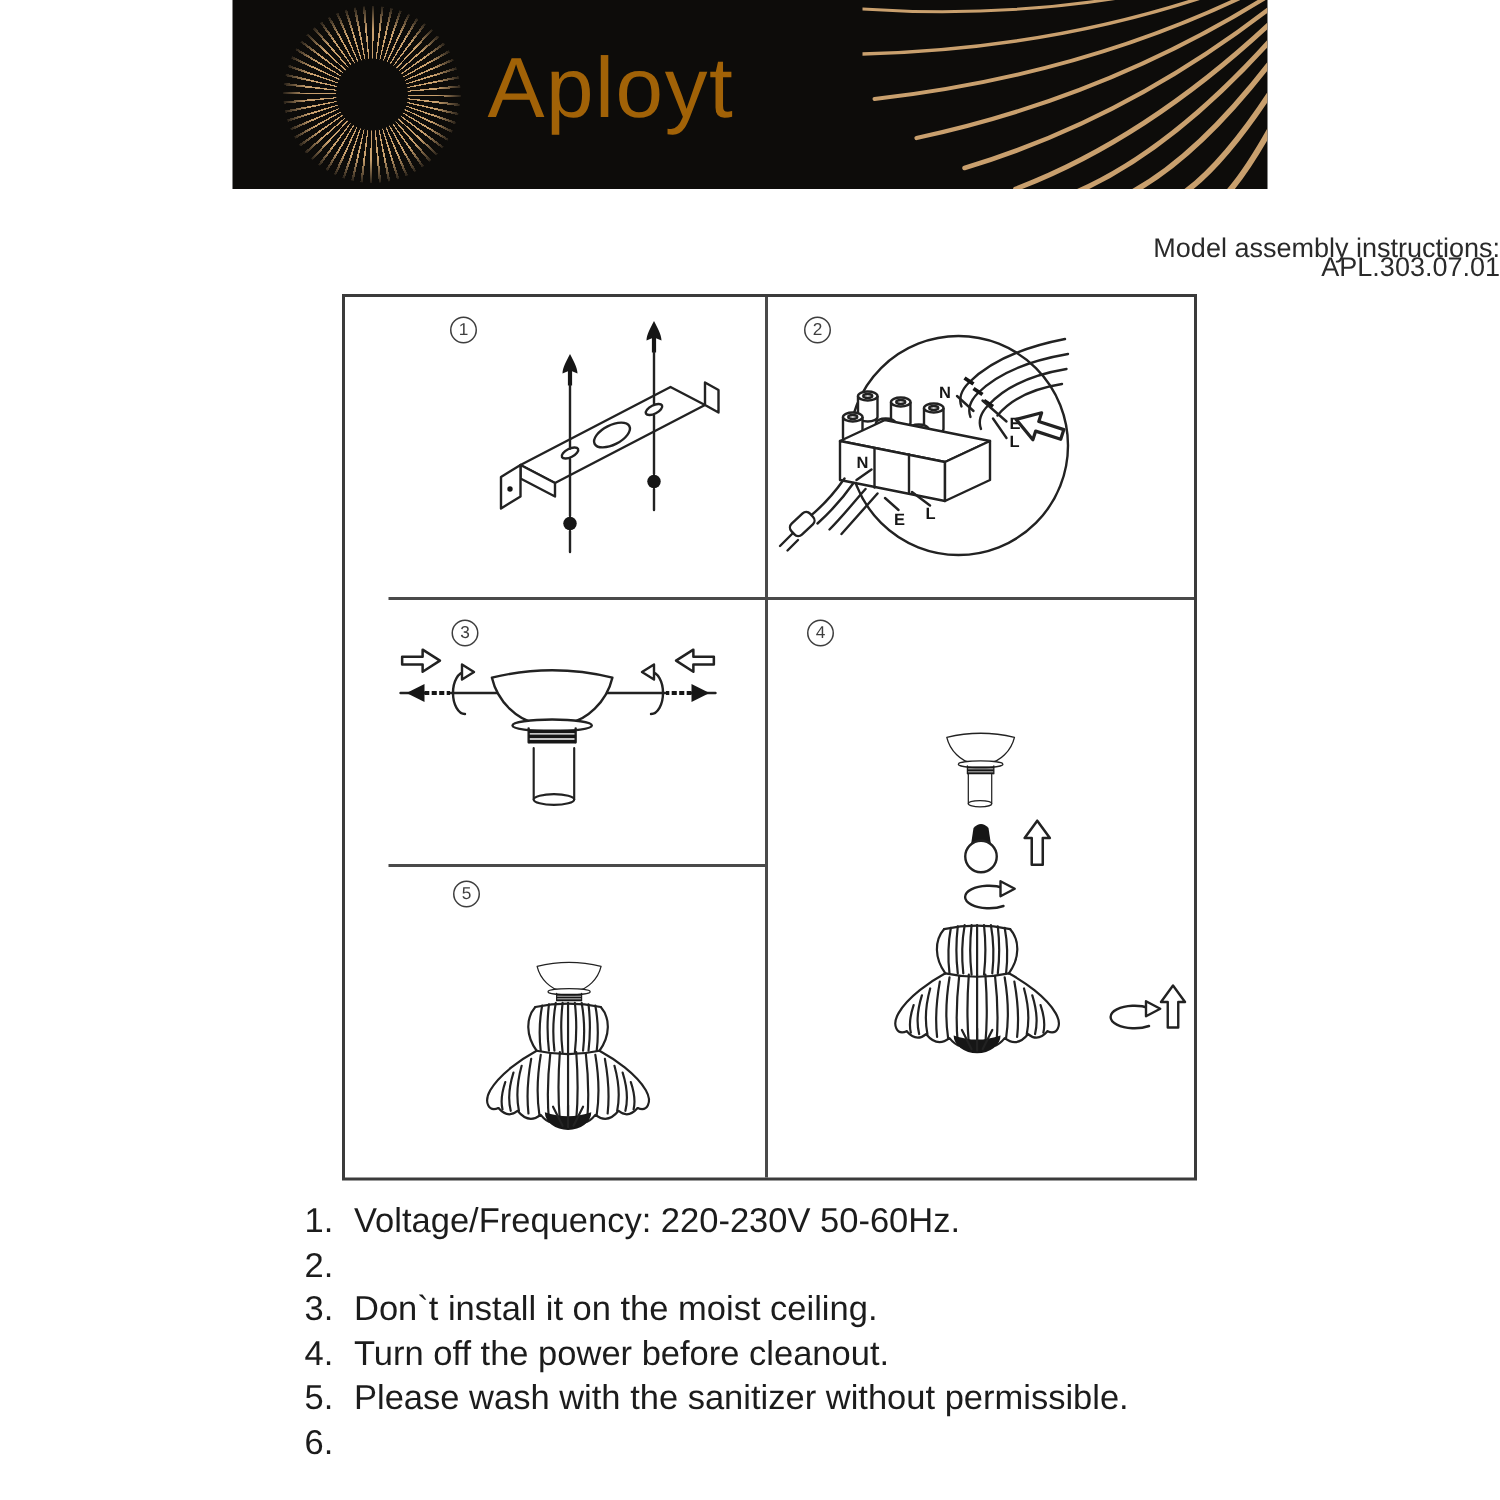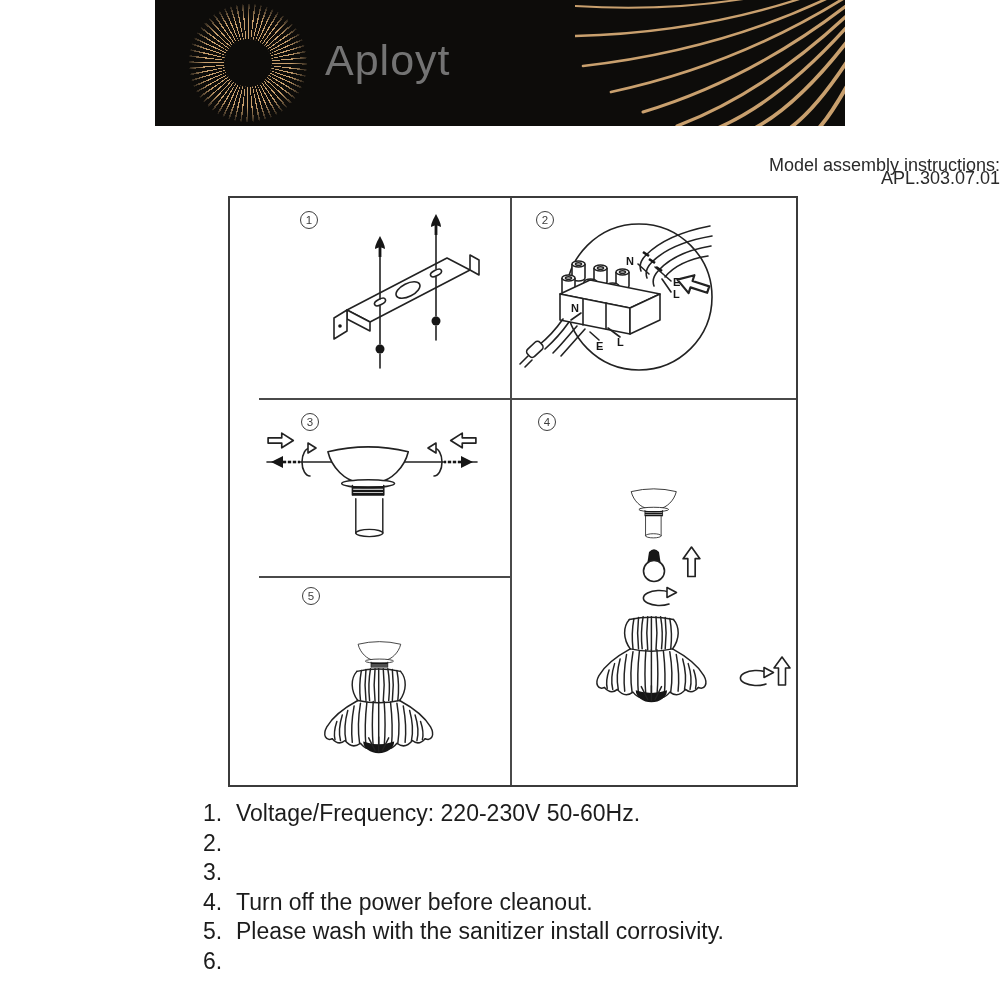--- a/index.html
+++ b/index.html
@@ -10,21 +10,21 @@
   
   .banner{position:absolute;left:155px;top:0;width:690px;height:126px;
           background:#0d0c0a;overflow:hidden;}
   .sunburst{position:absolute;left:34px;top:4px;width:118px;height:118px;border-radius:50%;
     background:
       radial-gradient(circle, rgba(13,12,10,0) 0 52%, #0d0c0a 74%),
       repeating-conic-gradient(#c9a06e 0deg 1.6deg, rgba(13,12,10,0) 1.6deg 6deg);}
   .sunburst-core{position:absolute;left:69px;top:39px;width:48px;height:48px;border-radius:50%;
     background:#0d0c0a;}
   .brand{position:absolute;left:170px;top:50%;transform:translateY(-56%);
-    color:#737373;font-size:43px;letter-spacing:1px;font-weight:400;}
+    color:#a16207;font-size:57px;letter-spacing:1px;font-weight:400;}
   .rays{position:absolute;right:0;top:0;width:270px;height:126px;}
   
   .heading{position:absolute;left:0;width:1000px;text-align:right;
     font-size:18px;color:#2a2a2a;margin-top:18px;}
   .heading.l1{top:137px;}
   .heading.l2{top:150px;}
   
   .box{position:absolute;left:228px;top:196px;width:566px;height:587px;
     border:2px solid #3b3b3b;background:#fff;}
   .vdiv{position:absolute;left:280px;top:0;width:2px;height:100%;background:#4a4a4a;}
@@ -239,25 +239,26 @@
 <div class="notes">
   <div class="note">
     <span class="num">1.</span>
     <span class="txt">Voltage/Frequency: 220-230V 50-60Hz.</span>
   </div>
   <div class="note">
     <span class="num">2.</span>
   </div>
   <div class="note">
     <span class="num">3.</span>
+    <span class="txt">Don`t install it on the moist ceiling.</span>
   </div>
   <div class="note">
     <span class="num">4.</span>
     <span class="txt">Turn off the power before cleanout.</span>
   </div>
   <div class="note">
     <span class="num">5.</span>
-    <span class="txt">Please wash with the sanitizer install corrosivity.</span>
+    <span class="txt">Please wash with the sanitizer without permissible.</span>
   </div>
   <div class="note">
     <span class="num">6.</span>
   </div>
 </div>
 
 </body></html>

